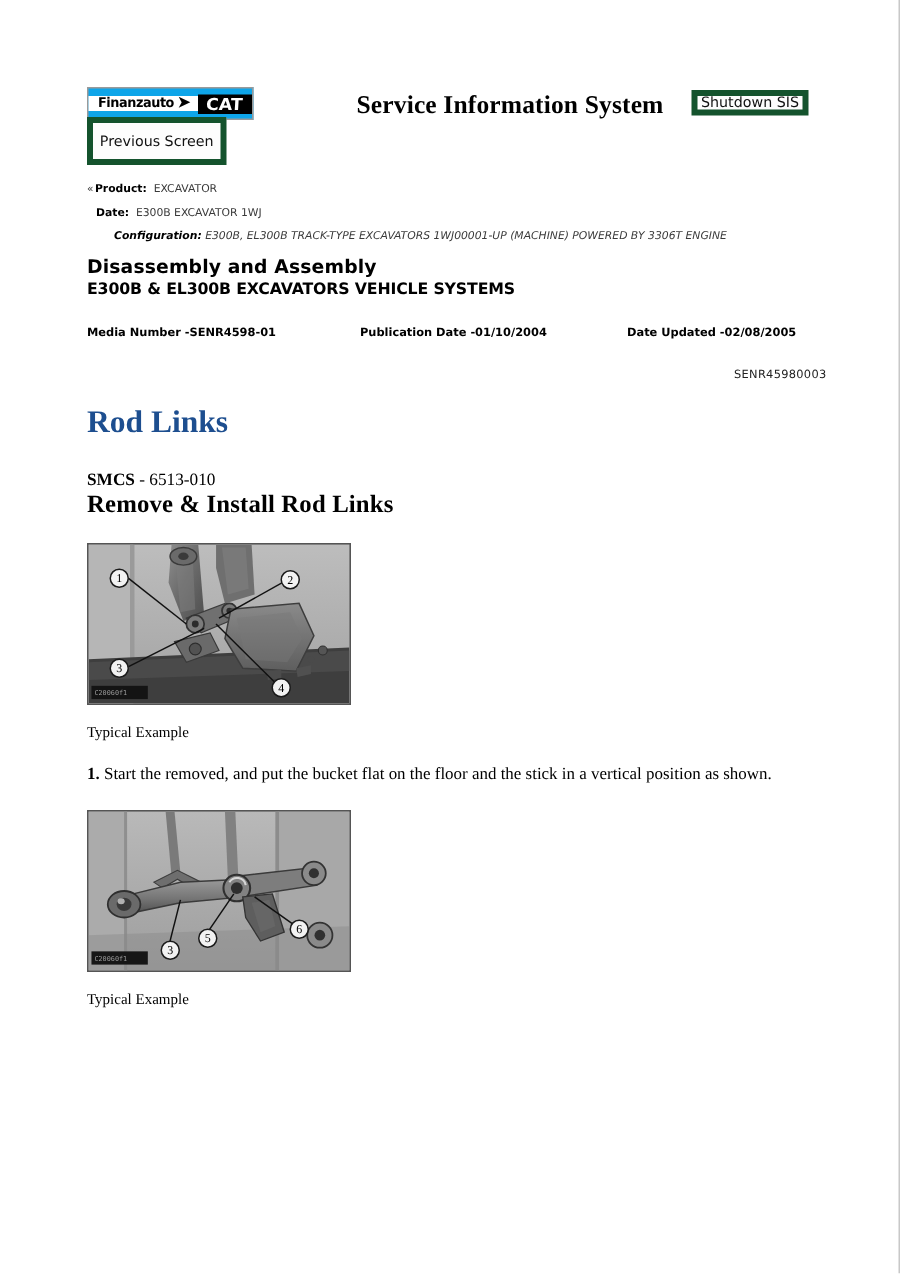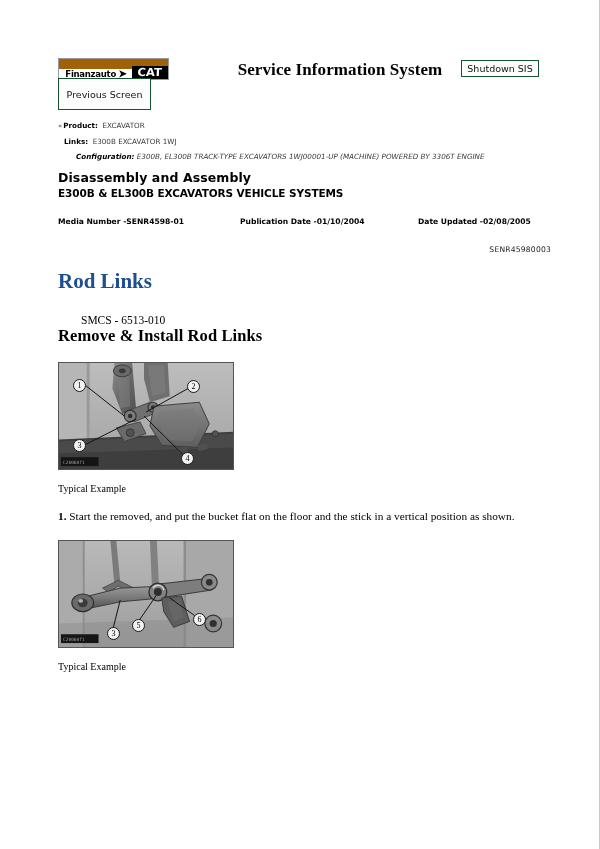--- a/index.html
+++ b/index.html
@@ -34,24 +34,24 @@
     height: 108px;
   }
 
   .logo-box {
     position: absolute;
     left: 58px;
     top: 58px;
     width: 111px;
     height: 22px;
     border: 1px solid #9a9a9a;
-    background: #a16207;
+    background: #0ea5e9;
     box-sizing: border-box;
     display: flex;
-    align-items: flex-end;
+    align-items: center;
   }
   .logo-left {
     flex: 1;
     display: flex;
     align-items: center;
     justify-content: center;
     background: #fff;
     position: relative;
   }
   .logo-word {
@@ -81,21 +81,21 @@
     font-size: 11px;
     letter-spacing: 0px;
   }
   .logo-cat span {
     transform: scaleX(1.05) skewX(-3deg);
     display: inline-block;
   }
 
   .btn {
     position: absolute;
-    border: 1px solid #14532d;
+    border: 4px solid #14532d;
     background: #fdfdfd;
     font-family: "DejaVu Sans", sans-serif;
     font-size: 9.5px;
     color: #111;
     display: flex;
     align-items: center;
     justify-content: center;
     box-sizing: border-box;
     cursor: pointer;
   }
@@ -214,21 +214,21 @@
     line-height: 26px;
     margin: 0 0 0 0;
   }
 
   .smcs {
     font-family: "Liberation Serif", serif;
     font-size: 11.5px;
     color: #000;
     margin-top: 20px;
   }
-  .smcs b { font-weight: normal; margin-left: 23px; }
+  .smcs b { font-weight: bold; }
 
   .h-remove {
     font-family: "Liberation Serif", serif;
     font-weight: bold;
     font-size: 16.5px;
     color: #000;
     letter-spacing: 0.1px;
   }
 
   
@@ -308,21 +308,21 @@
     <div class="btn btn-shutdown">Shutdown SIS</div>
     <div class="btn btn-prev">Previous Screen</div>
   </div>
 
   <div class="meta">
     <div class="meta-row meta-prod">
       <span class="chev">«</span><b>Product:</b>&nbsp;
       <span>EXCAVATOR</span>
     </div>
     <div class="meta-row meta-model">
-      <b>Links:</b>&nbsp;
+      <b>Date:</b>&nbsp;
       <span>E300B EXCAVATOR 1WJ</span>
     </div>
     <div class="meta-row meta-config">
       <b>Configuration:</b>
       <span>E300B, EL300B TRACK-TYPE EXCAVATORS 1WJ00001-UP (MACHINE) POWERED BY 3306T ENGINE</span>
     </div>
   </div>
 
   <div class="dochead">
     <div class="h1">Disassembly and Assembly</div>

